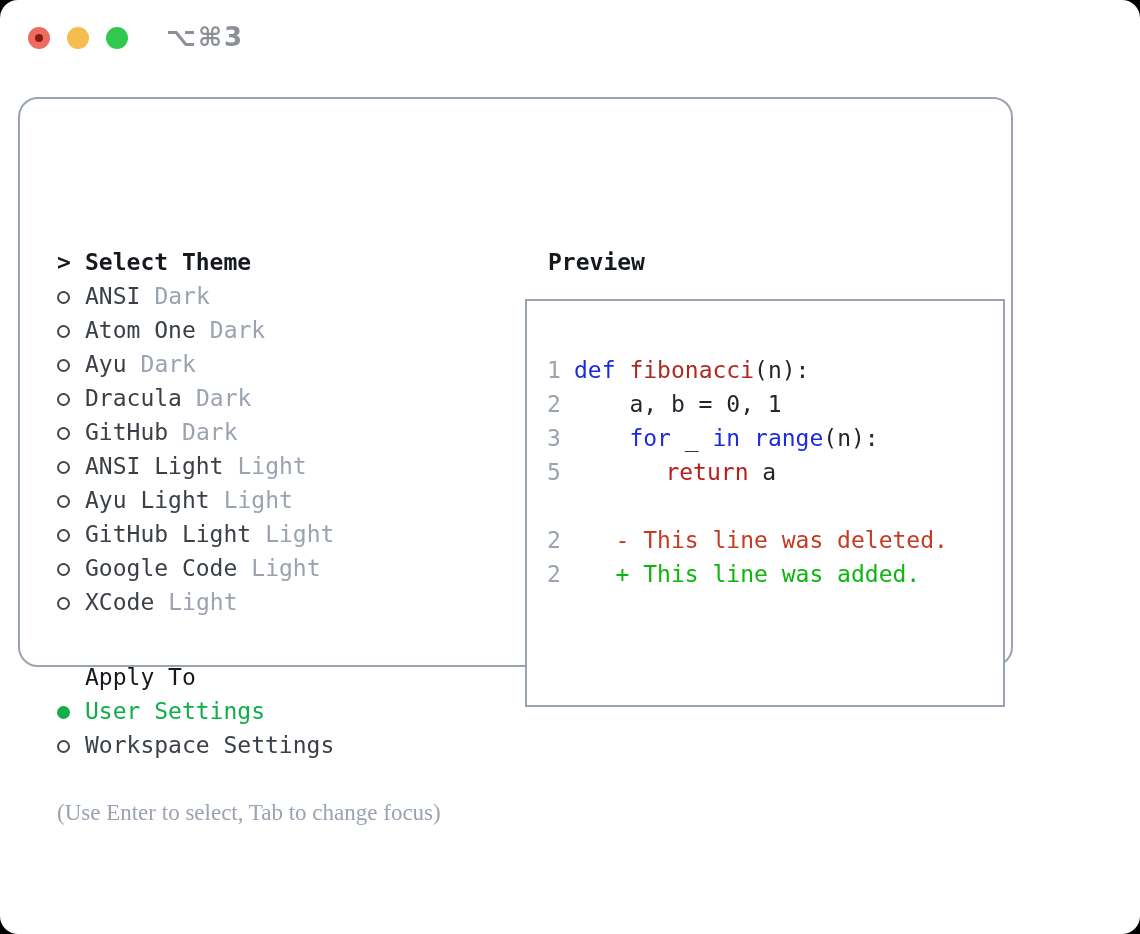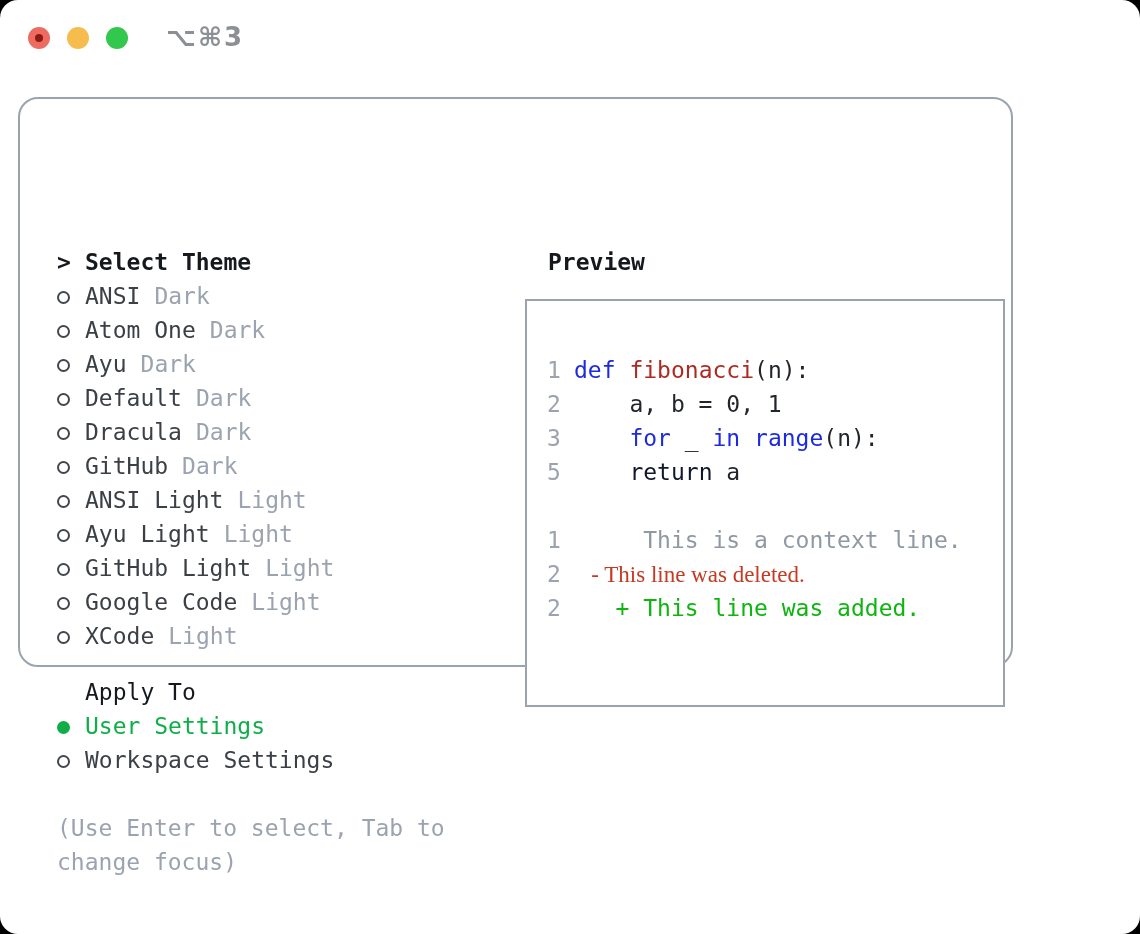--- a/index.html
+++ b/index.html
@@ -30,22 +30,22 @@
   
   .picker{position:absolute;left:37px;top:146px;width:445px;font-size:23px;line-height:34px;color:var(--item-text);}
   .row{height:34px;white-space:nowrap;}
   .pfx{display:inline-block;width:28px;vertical-align:top;}
   .caret{font-weight:bold;color:var(--header-text);}
   .hdr{font-weight:bold;color:var(--header-text);}
   .radio{display:inline-block;width:9px;height:9px;border:2px solid #42474f;border-radius:50%;margin-top:10px;box-sizing:content-box;}
   .radio.sel{background:var(--selected-green);border-color:var(--selected-green);}
   .selname{color:var(--selected-green);}
   .variant{color:var(--variant-text);margin-left:14px;margin-top:36px;}
-  .applyhdr{padding-left:28px;color:var(--header-text);margin-top:22px;}
-  .hint{margin-top:34px;width:400px;white-space:normal;color:var(--hint-text);}
+  .applyhdr{padding-left:28px;color:var(--header-text);margin-top:41px;}
+  .hint{margin-top:34px;width:400px;white-space:normal;color:var(--hint-text);font-family:Liberation Serif, serif;}
 
   
   .ptitle{position:absolute;left:528px;top:146px;height:34px;line-height:34px;font-size:23px;font-weight:bold;color:var(--header-text);}
   .pbox{
     position:absolute;left:505px;top:200px;width:480px;height:408px;
     border:2px solid var(--panel-border);box-sizing:border-box;background:#fff;
     padding:52px 0 0 20px;overflow:hidden;
   }
   .cline{height:34px;line-height:34px;font-size:23px;white-space:pre;color:var(--code-text);}
   .lineno{display:inline-block;width:27px;color:var(--line-number);}
@@ -69,21 +69,20 @@
 
     <div class="picker">
       <div class="row">
         <span class="pfx caret">&gt;</span><span class="hdr">Select Theme</span>
       </div>
 
       <div>
           <div class="row"><span class="pfx"><span class="radio"></span></span><span>ANSI</span><span class="variant">Dark</span></div>
           <div class="row"><span class="pfx"><span class="radio"></span></span><span>Atom One</span><span class="variant">Dark</span></div>
           <div class="row"><span class="pfx"><span class="radio"></span></span><span>Ayu</span><span class="variant">Dark</span></div>
-          <div class="row"><span class="pfx"><span class="radio"></span></span><span>Default</span><span class="variant">Dark</span></div>
           <div class="row"><span class="pfx"><span class="radio"></span></span><span>Dracula</span><span class="variant">Dark</span></div>
           <div class="row"><span class="pfx"><span class="radio"></span></span><span>GitHub</span><span class="variant">Dark</span></div>
           <div class="row"><span class="pfx"><span class="radio"></span></span><span>ANSI Light</span><span class="variant">Light</span></div>
           <div class="row"><span class="pfx"><span class="radio"></span></span><span>Ayu Light</span><span class="variant">Light</span></div>
           <div class="row"><span class="pfx"><span class="radio"></span></span><span>GitHub Light</span><span class="variant">Light</span></div>
           <div class="row"><span class="pfx"><span class="radio"></span></span><span>Google Code</span><span class="variant">Light</span></div>
           <div class="row"><span class="pfx"><span class="radio"></span></span><span>XCode</span><span class="variant">Light</span></div>
         </div>
 
       <div class="row applyhdr">Apply To</div>
@@ -96,22 +95,21 @@
       <div class="hint">(Use Enter to select, Tab to change focus)</div>
     </div>
 
     <div class="ptitle">Preview</div>
 
     <div class="pbox">
       <div>
           <div class="cline"><span class="lineno">1</span><span class="seg" style="color: rgb(28, 43, 221);">def</span><span class="seg"> </span><span class="seg" style="color: rgb(174, 42, 33);">fibonacci</span><span class="seg">(n):</span></div>
           <div class="cline"><span class="lineno">2</span><span class="seg">    a, b = 0, 1</span></div>
           <div class="cline"><span class="lineno">3</span><span class="seg">    </span><span class="seg" style="color: rgb(28, 43, 221);">for</span><span class="seg"> _ </span><span class="seg" style="color: rgb(28, 43, 221);">in</span><span class="seg"> </span><span class="seg" style="color: rgb(28, 43, 221);">range</span><span class="seg">(n):</span></div>
-          <div class="cline"><span class="lineno">5</span><span class="seg">    </span><span class="seg" style="color: #0f172a;">return</span><span class="seg"> a</span></div>
+          <div class="cline"><span class="lineno">5</span><span class="seg">    </span><span class="seg" style="color: #b91c1c; margin-left: 36px;">return</span><span class="seg"> a</span></div>
           <div class="cline"><span class="lineno"></span></div>
-          <div class="cline"><span class="lineno">1</span><span class="seg" style="color: rgb(143, 152, 163);">     This is a context line.</span></div>
-          <div class="cline"><span class="lineno">2</span><span class="seg" style="color: rgb(196, 58, 36); font-family: Liberation Serif, serif;">   - This line was deleted.</span></div>
+          <div class="cline"><span class="lineno">2</span><span class="seg" style="color: rgb(196, 58, 36);">   - This line was deleted.</span></div>
           <div class="cline"><span class="lineno">2</span><span class="seg" style="color: rgb(14, 181, 14);">   + This line was added.</span></div>
         </div>
     </div>
 
   </div>
 </div>
 
 </body></html>

